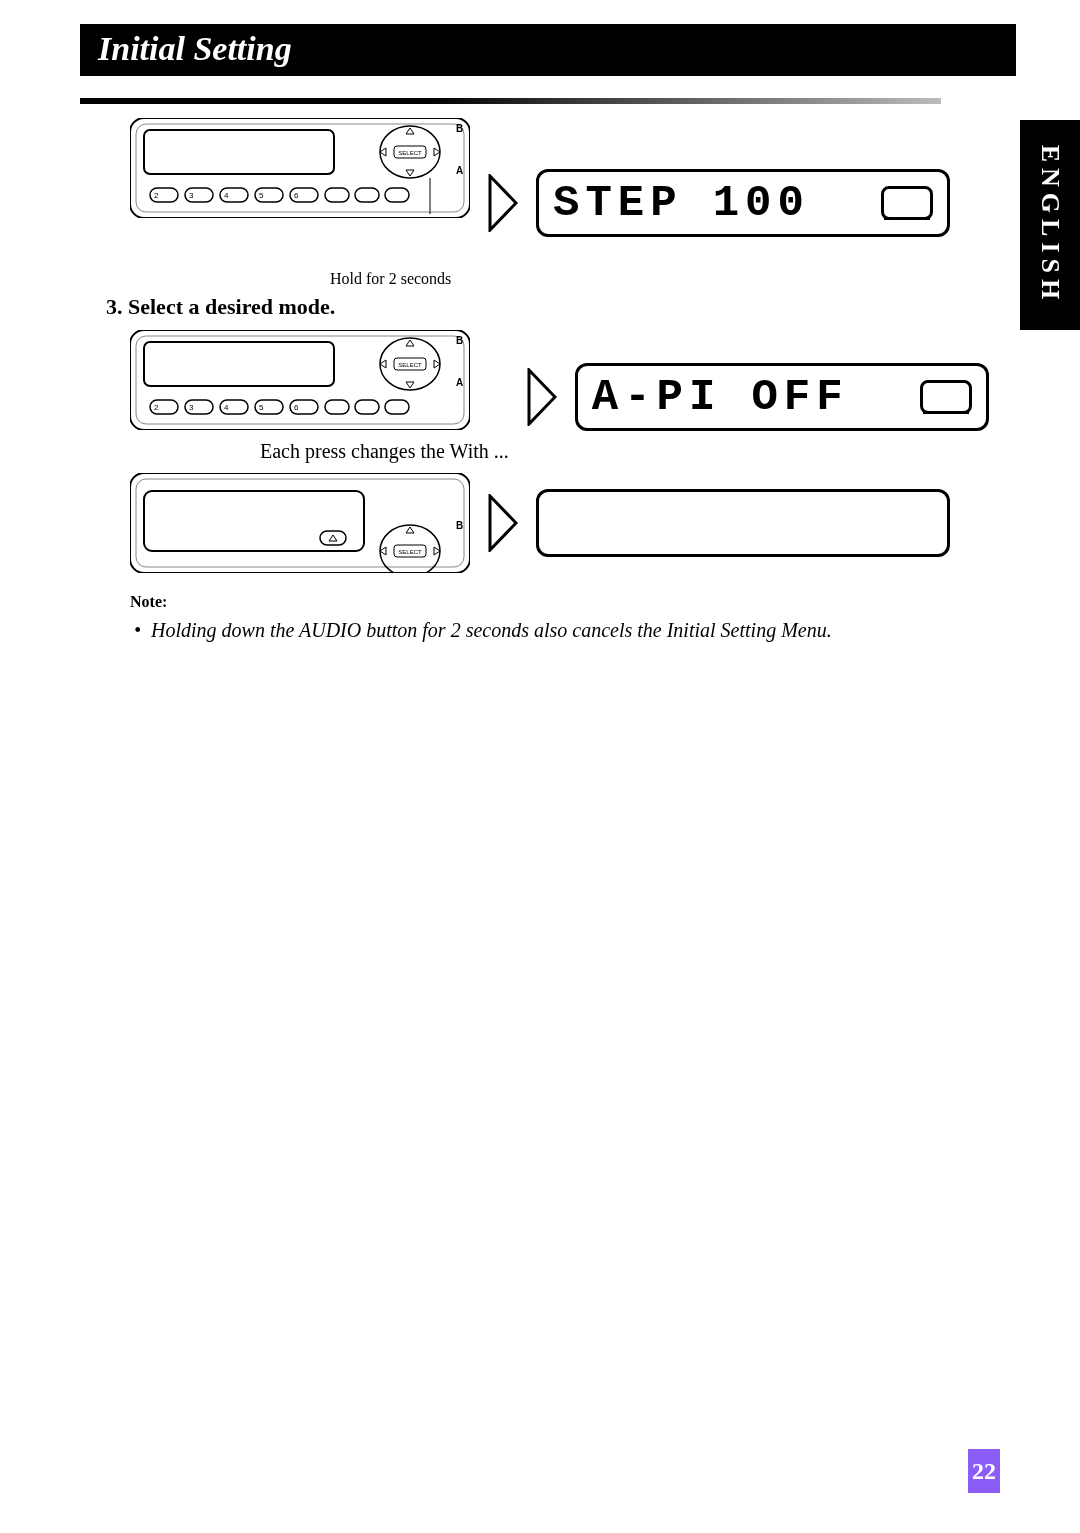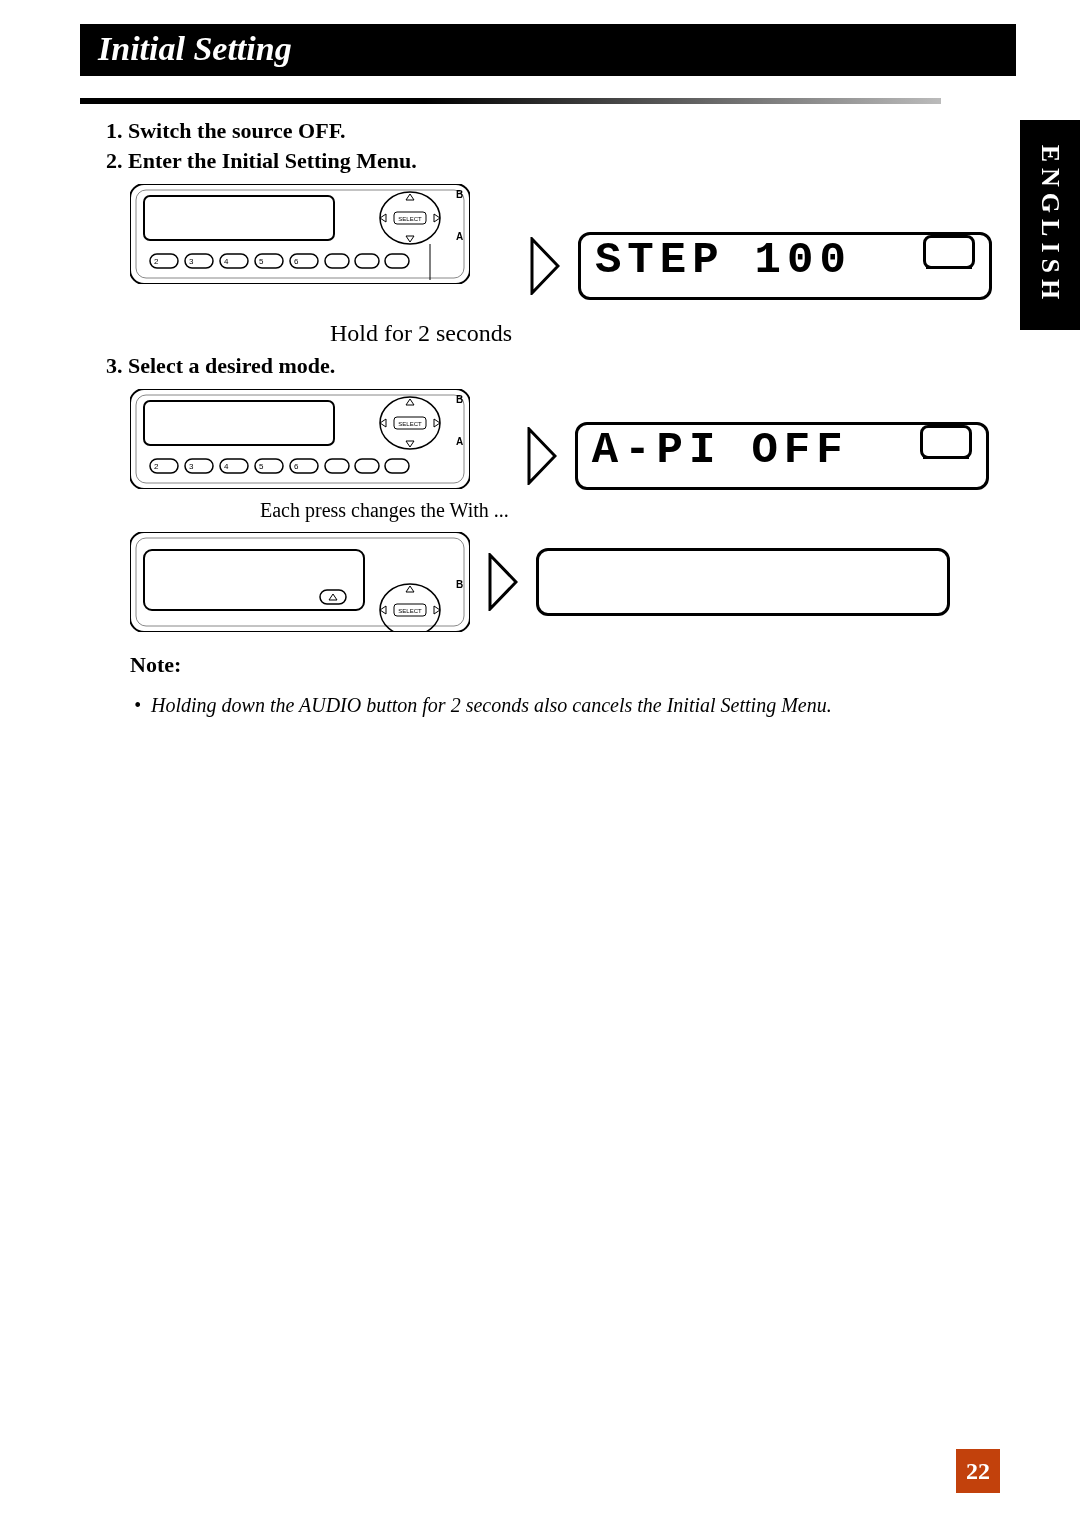--- a/index.html
+++ b/index.html
@@ -86,21 +86,21 @@
   .arrow {
     width: 30px; height: 58px;
     display: inline-block;
   }
   .lcd-box {
     border: 3px solid #000;
     border-radius: 12px;
     height: 62px;
     width: 380px;
     display: flex;
-    align-items: flex-start;
+    align-items: center;
     padding: 0 14px;
     gap: 30px;
     font-family: "Courier New", monospace;
     font-size: 44px;
     font-weight: 600;
     letter-spacing: 6px;
   }
   .lcd-annun {
     width: 46px; height: 28px;
     border: 3px solid #000;
@@ -116,51 +116,51 @@
     position: absolute;
     left: 0; right: 0; bottom: -3px;
     height: 3px;
     background: #000;
   }
   .lcd-annun {
     border: 3px solid #000;
     border-radius: 8px;
   }
   .caption {
-    font-size: 24px;
+    font-size: 16px;
     font-family: "Times New Roman", serif;
     font-weight: normal;
     margin-left: 200px;
-    margin-top: 36px;
+    margin-top: 52px;
   }
   .caption2 {
     font-size: 20px;
     margin-left: 130px;
     margin-top: 10px;
   }
   .note-block {
     margin: 20px 0 0 50px;
   }
   .note-title {
     font-weight: bold;
-    font-size: 22px;
-    margin-bottom: 16px;
+    font-size: 16px;
+    margin-bottom: 8px;
   }
   .note-bullet {
     font-size: 20px;
     margin-left: 4px;
     font-style: italic;
   }
   .page-number {
     position: absolute;
     bottom: 40px;
     right: 80px;
-    width: 44px;
+    width: 32px;
     height: 44px;
-    background: #c2410c;
+    background: #8b5cf6;
     color: #fff;
     font-weight: bold;
     font-size: 24px;
     display: flex;
     align-items: center;
     justify-content: center;
     font-family: "Times New Roman", serif;
   }
   .panel-wrap { position: relative; }
 </style>
@@ -170,24 +170,20 @@
 <div class="page">
   <div class="black-bar">Initial Setting</div>
 
   <div class="side-tab">
     <span class="rot">ENGLISH</span>
   </div>
 
   <div class="gradient-line"></div>
 
 
-  <ol class="steps">
-    <li>Switch the source OFF.</li>
-    <li>Enter the Initial Setting Menu.</li>
-  </ol>
 
   <div class="step-row">
     <div class="panel-wrap">
       <div class="panel">
         <svg viewBox="0 0 340 100">
           <rect x="0" y="0" width="340" height="100" rx="14" fill="none" stroke="#000" stroke-width="2"></rect>
           <rect x="6" y="6" width="328" height="88" rx="10" fill="none" stroke="#888" stroke-width="1"></rect>
 
           <rect x="14" y="12" width="190" height="44" rx="6" fill="none" stroke="#000" stroke-width="2"></rect>
 

